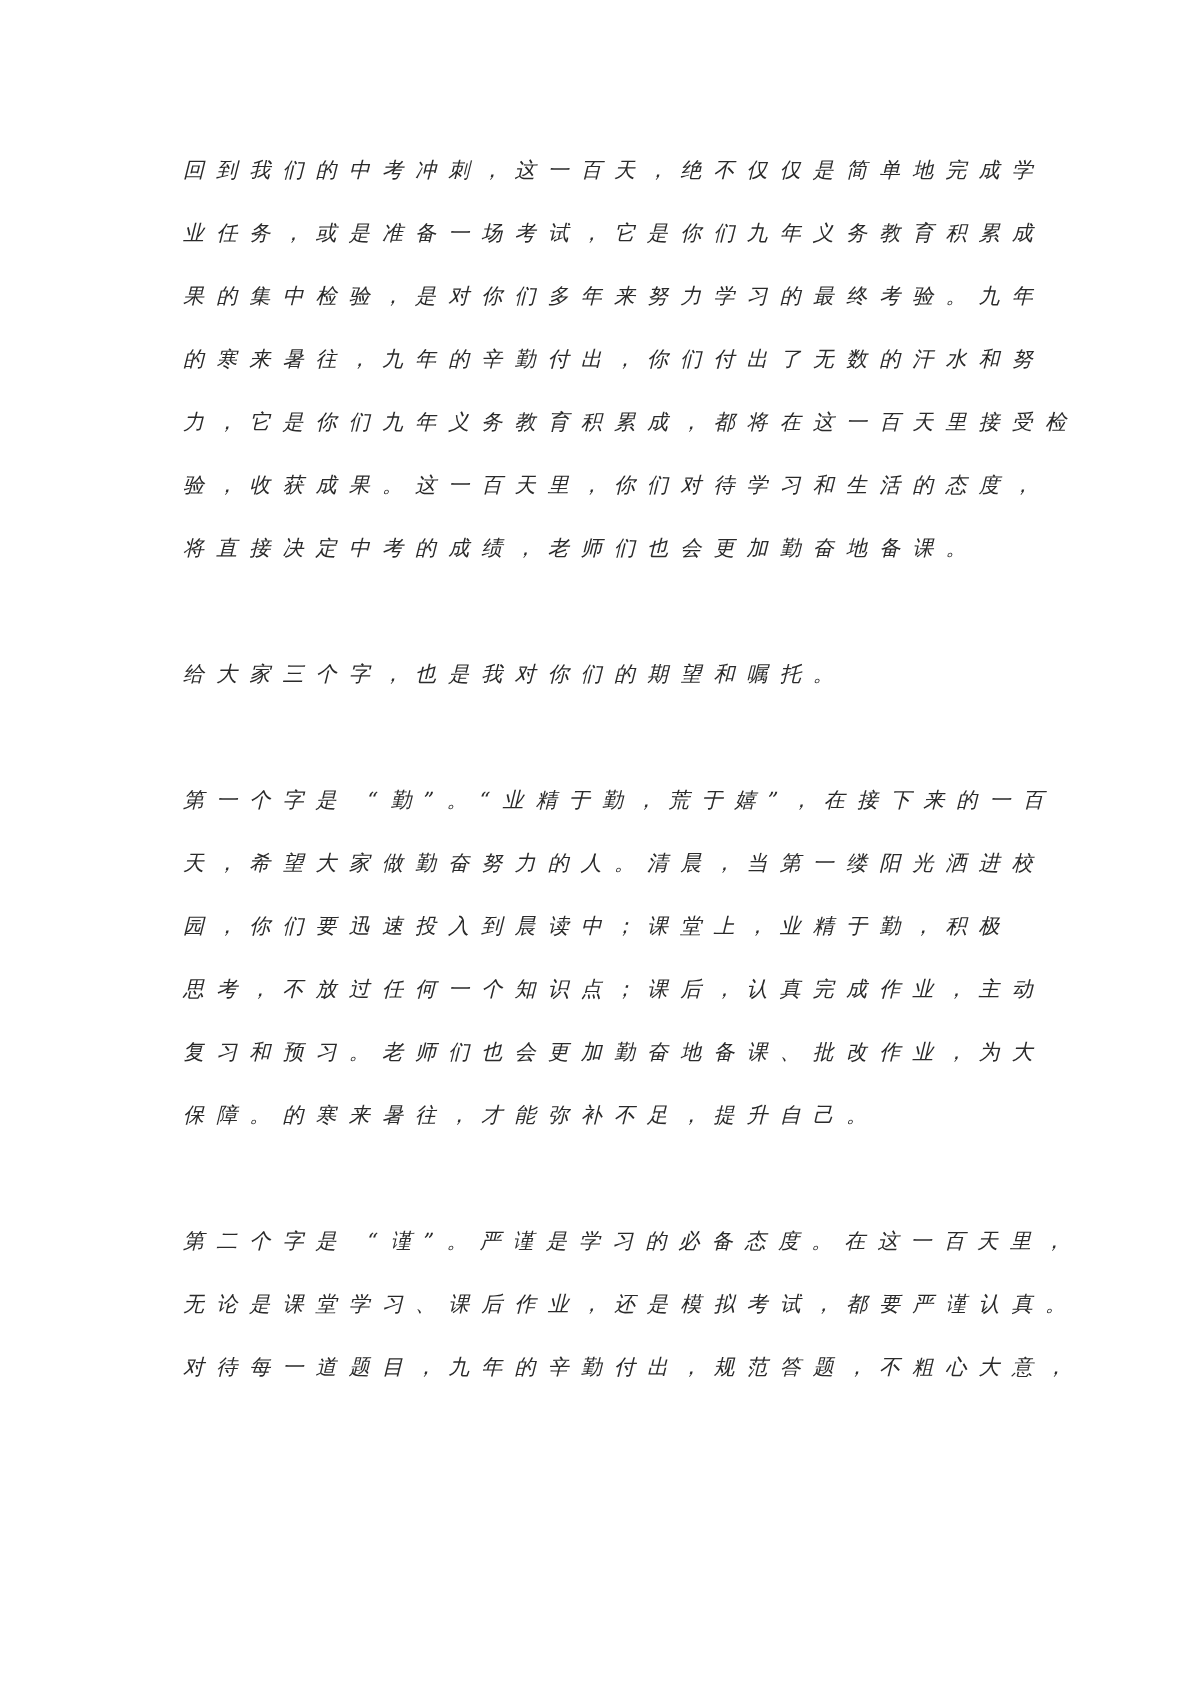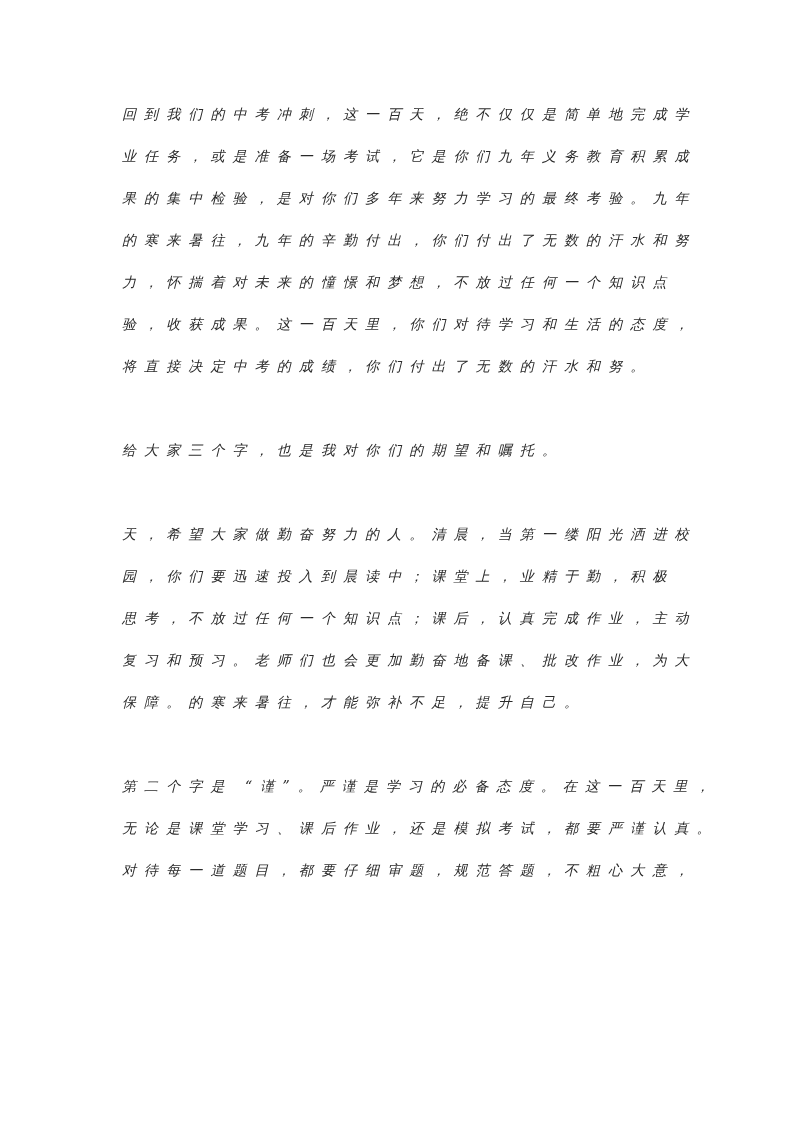--- a/index.html
+++ b/index.html
@@ -37,36 +37,37 @@
 </head>
 <body>
 
 <div class="page">
 
   <div class="para">
     <span class="line">回到我们的中考冲刺，这一百天，绝不仅仅是简单地完成学</span>
     <span class="line">业任务，或是准备一场考试，它是你们九年义务教育积累成</span>
     <span class="line">果的集中检验，是对你们多年来努力学习的最终考验。九年</span>
     <span class="line">的寒来暑往，九年的辛勤付出，你们付出了无数的汗水和努</span>
-    <span class="line">力，怀揣着对未来的憧憬和梦想，不放过任何一个知识点</span>
+    <span class="line">力，它是你们九年义务教育积累成，都将在这一百天里接受检</span>
     <span class="line">验，收获成果。这一百天里，你们对待学习和生活的态度，</span>
-    <span class="line">将直接决定中考的成绩，你们付出了无数的汗水和努。</span>
+    <span class="line">将直接决定中考的成绩，老师们也会更加勤奋地备课。</span>
   </div>
 
   <div class="para">
     <span class="line">给大家三个字，也是我对你们的期望和嘱托。</span>
   </div>
 
   <div class="para">
+    <span class="line">第一个字是 “勤”。“业精于勤，荒于嬉”，在接下来的一百</span>
     <span class="line">天，希望大家做勤奋努力的人。清晨，当第一缕阳光洒进校</span>
     <span class="line">园，你们要迅速投入到晨读中；课堂上，业精于勤，积极</span>
     <span class="line">思考，不放过任何一个知识点；课后，认真完成作业，主动</span>
     <span class="line">复习和预习。老师们也会更加勤奋地备课、批改作业，为大</span>
     <span class="line">保障。的寒来暑往，才能弥补不足，提升自己。</span>
   </div>
 
   <div class="para">
     <span class="line">第二个字是 “谨”。严谨是学习的必备态度。在这一百天里，</span>
     <span class="line">无论是课堂学习、课后作业，还是模拟考试，都要严谨认真。</span>
-    <span class="line">对待每一道题目，都要仔细审题，规范答题，不粗心大意，</span>
+    <span class="line">对待每一道题目，九年的辛勤付出，规范答题，不粗心大意，</span>
   </div>
 
 </div>
 
 </body></html>

